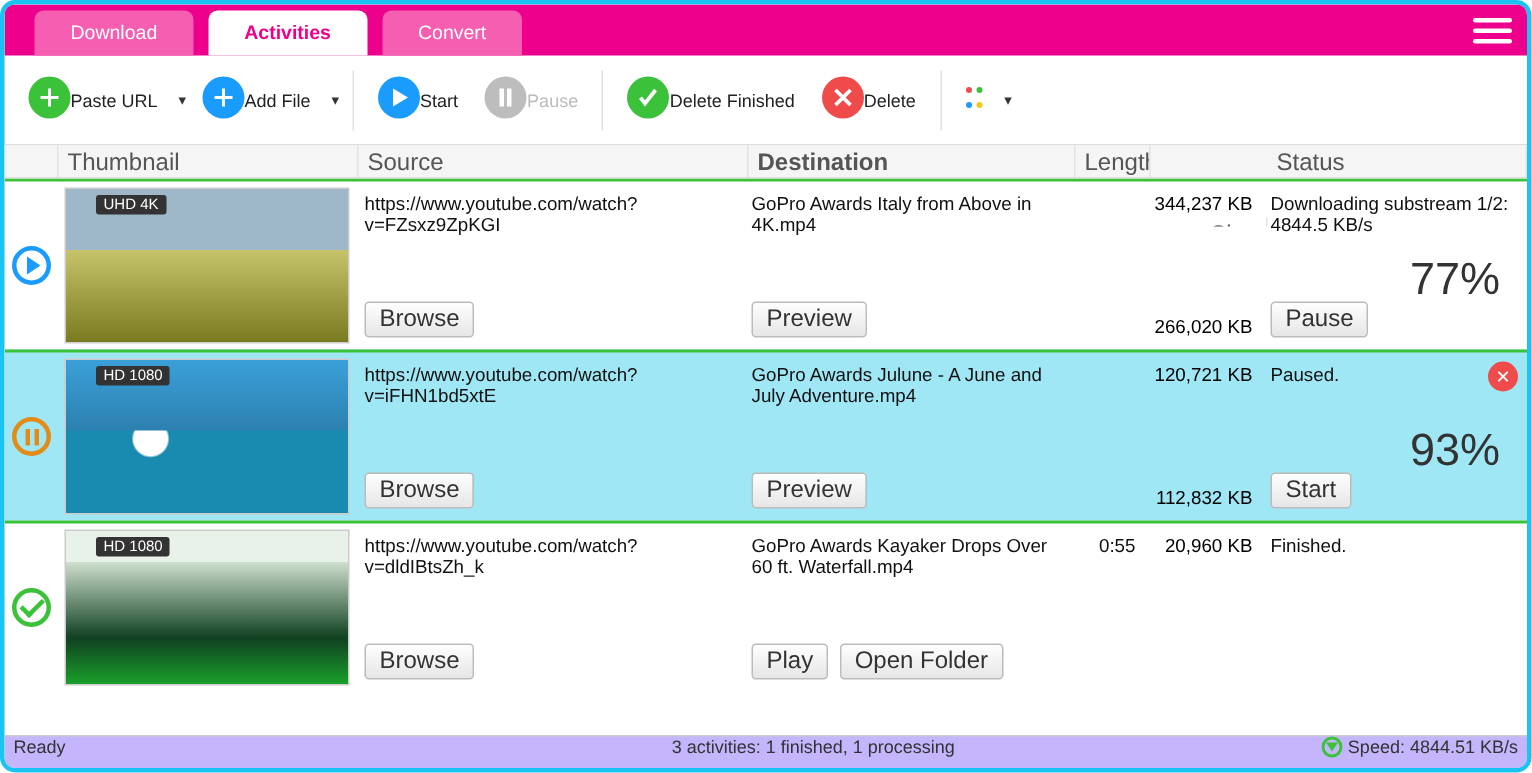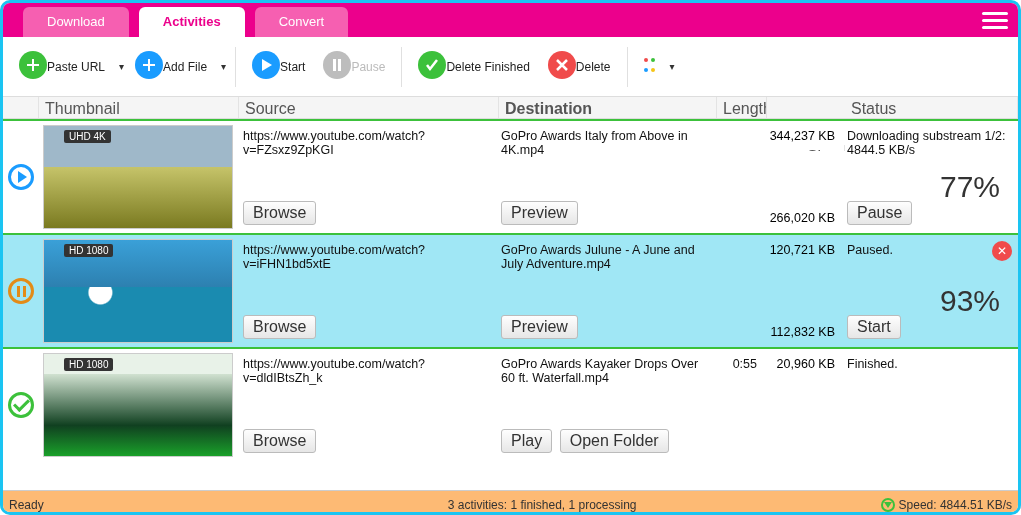--- a/index.html
+++ b/index.html
@@ -61,21 +61,21 @@
 
   .state-icon { width: 26px; height: 26px; border: 3px solid; border-radius: 50%; display:flex; align-items:center; justify-content:center; }
   .state-play { border-color: #1a9cff; }
   .state-play::after { content:''; border-left:9px solid #1a9cff; border-top:6px solid transparent; border-bottom:6px solid transparent; margin-left:3px; }
   .state-pause { border-color: #e38b17; color:#e38b17; display:flex; gap:3px; }
   .state-pause span { width:3px; height:11px; background:#e38b17; }
   .state-done { border-color: #3cc13b; }
   .state-done::after { content:''; width:12px; height:6px; border-left:3px solid #3cc13b; border-bottom:3px solid #3cc13b; transform: rotate(-45deg); margin-top:-4px; }
 
   
-  .statusbar { height: 22px; background: #fdba74; border-top:1px solid #ccc; display:flex; align-items:flex-end; font-size:12px; color:#333; padding:0 6px; }
+  .statusbar { height: 22px; background: #c4b5fd; border-top:1px solid #ccc; display:flex; align-items:flex-start; font-size:12px; color:#333; padding:0 6px; }
   .statusbar .mid { margin-left:auto; margin-right:auto; transform: translateX(80px); }
   .statusbar .right { display:flex; align-items:center; gap:4px; }
   .dl-icon { width:14px; height:14px; border:2px solid #3cc13b; border-radius:50%; display:flex; align-items:center; justify-content:center; }
   .dl-icon::after { content:''; border-left:4px solid transparent; border-right:4px solid transparent; border-top:6px solid #3cc13b; }
 
   
   .sky1 { background: linear-gradient(#9fb8c9 40%, #c6c46a 40%, #7a7a20); }
   .sky2 { background: linear-gradient(#3aa0d8, #2a7aa8 55%, #0e5a7a); }
   .sky3 { background: linear-gradient(#e8f2e8 20%, #cfe0cf 20%, #104020 70%, #1aa02a); }
   .wave { position:absolute; bottom:0; left:0; right:0; height:55px; background: radial-gradient(circle at 30% 10%, #fff 8%, transparent 9%) , #1a8bb0; }

